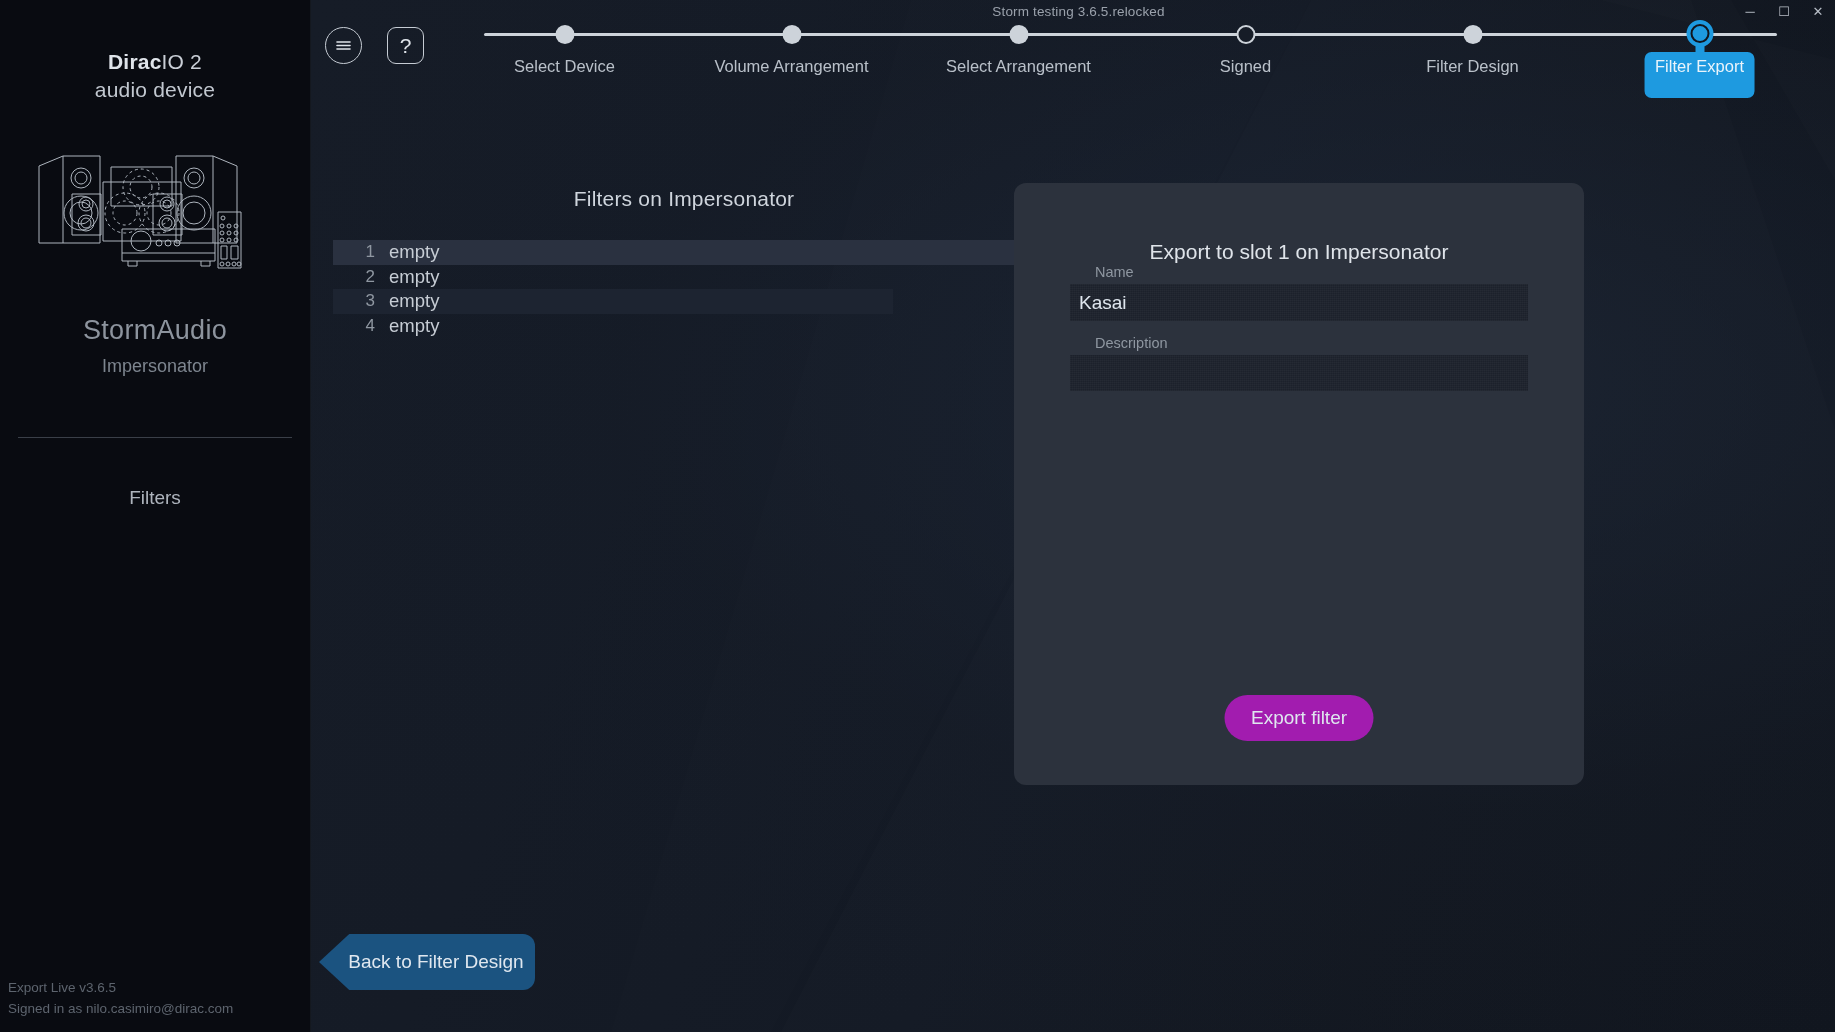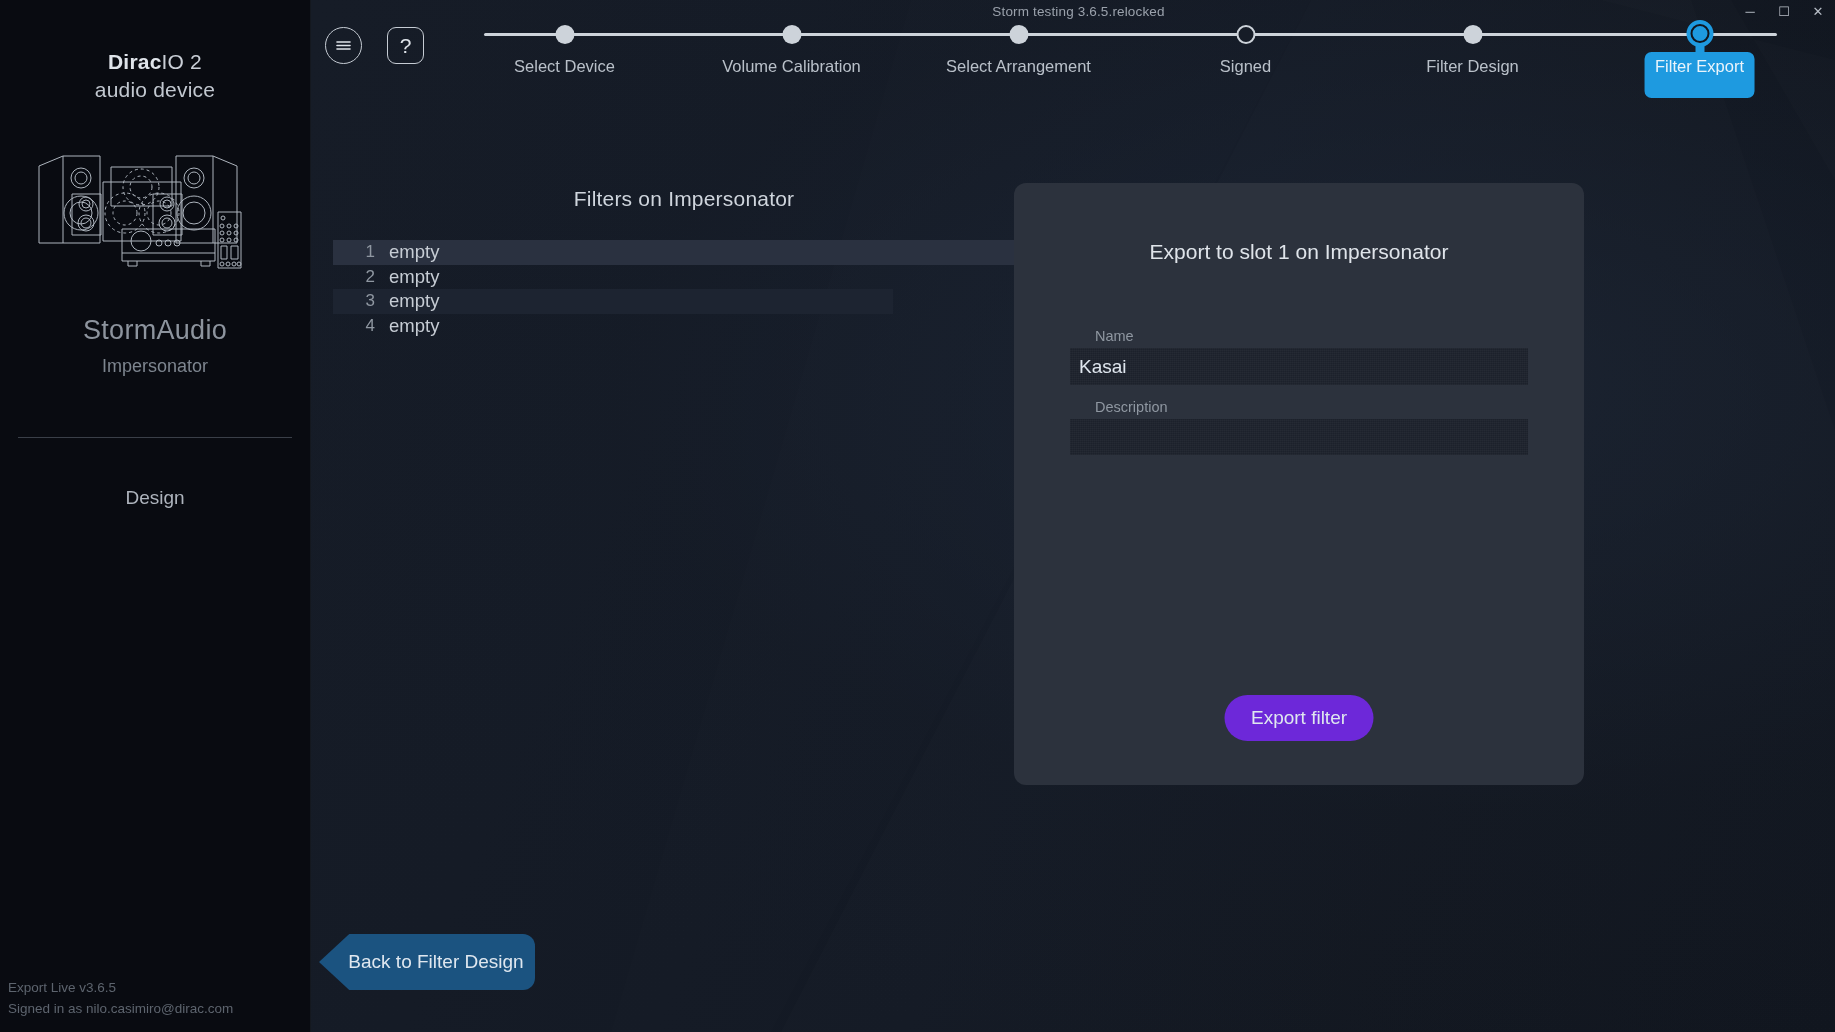--- a/index.html
+++ b/index.html
@@ -322,21 +322,21 @@
   }
   .export-card-title {
     margin-top: 57px;
     text-align: center;
     font-size: 21px;
     color: #dfe4ea;
     font-weight: 400;
   }
 
   .field-group { margin: 0 56px; }
-  .field-group.name { margin-top: 64px; }
+  .field-group.name { }
   .field-group.desc { margin-top: 14px; }
 
   .field-label {
     font-size: 14.5px;
     color: #8f97a1;
     padding-left: 25px;
     margin-bottom: 4px;
   }
   .field-input {
     background-color: #1c212b;
@@ -362,21 +362,21 @@
   }
   .field-input::placeholder { color: #5d646e; }
 
   .export-btn {
     position: absolute;
     left: 50%;
     transform: translateX(-50%);
     bottom: 44px;
     min-width: 149px;
     padding: 12px 26px;
-    background: #6d28d9;
+    background: #a21caf;
     color: #dfe7ef;
     border: none;
     border-radius: 24px;
     font-size: 19px;
     font-family: "Liberation Sans", sans-serif;
     cursor: pointer;
   }
 
   
   .back-btn {
@@ -482,21 +482,21 @@
 
     <div class="brand-block">
       <div class="brand-name">StormAudio</div>
       <div class="brand-model">Impersonator</div>
     </div>
 
     <div class="sidebar-divider"></div>
 
     <nav class="sidebar-nav">
       <div class="sidebar-item">
-        <span>Design</span>
+        <span>Filters</span>
       </div>
     </nav>
 
     <div class="sidebar-footer">
       <div>Export Live v3.6.5</div>
       <div>Signed in as nilo.casimiro@dirac.com</div>
     </div>
   </aside>
 
   <section class="main">
@@ -534,21 +534,21 @@
 
       <div class="stepper">
         <div class="step-track"></div>
         <div class="steps">
             <div class="step done">
               <div class="dot"></div>
               <div class="label">Select Device</div>
             </div>
             <div class="step done">
               <div class="dot"></div>
-              <div class="label">Volume Calibration</div>
+              <div class="label">Volume Arrangement</div>
             </div>
             <div class="step done">
               <div class="dot"></div>
               <div class="label">Select Arrangement</div>
             </div>
             <div class="step todo">
               <div class="dot"></div>
               <div class="label">Signed</div>
             </div>
             <div class="step done">

